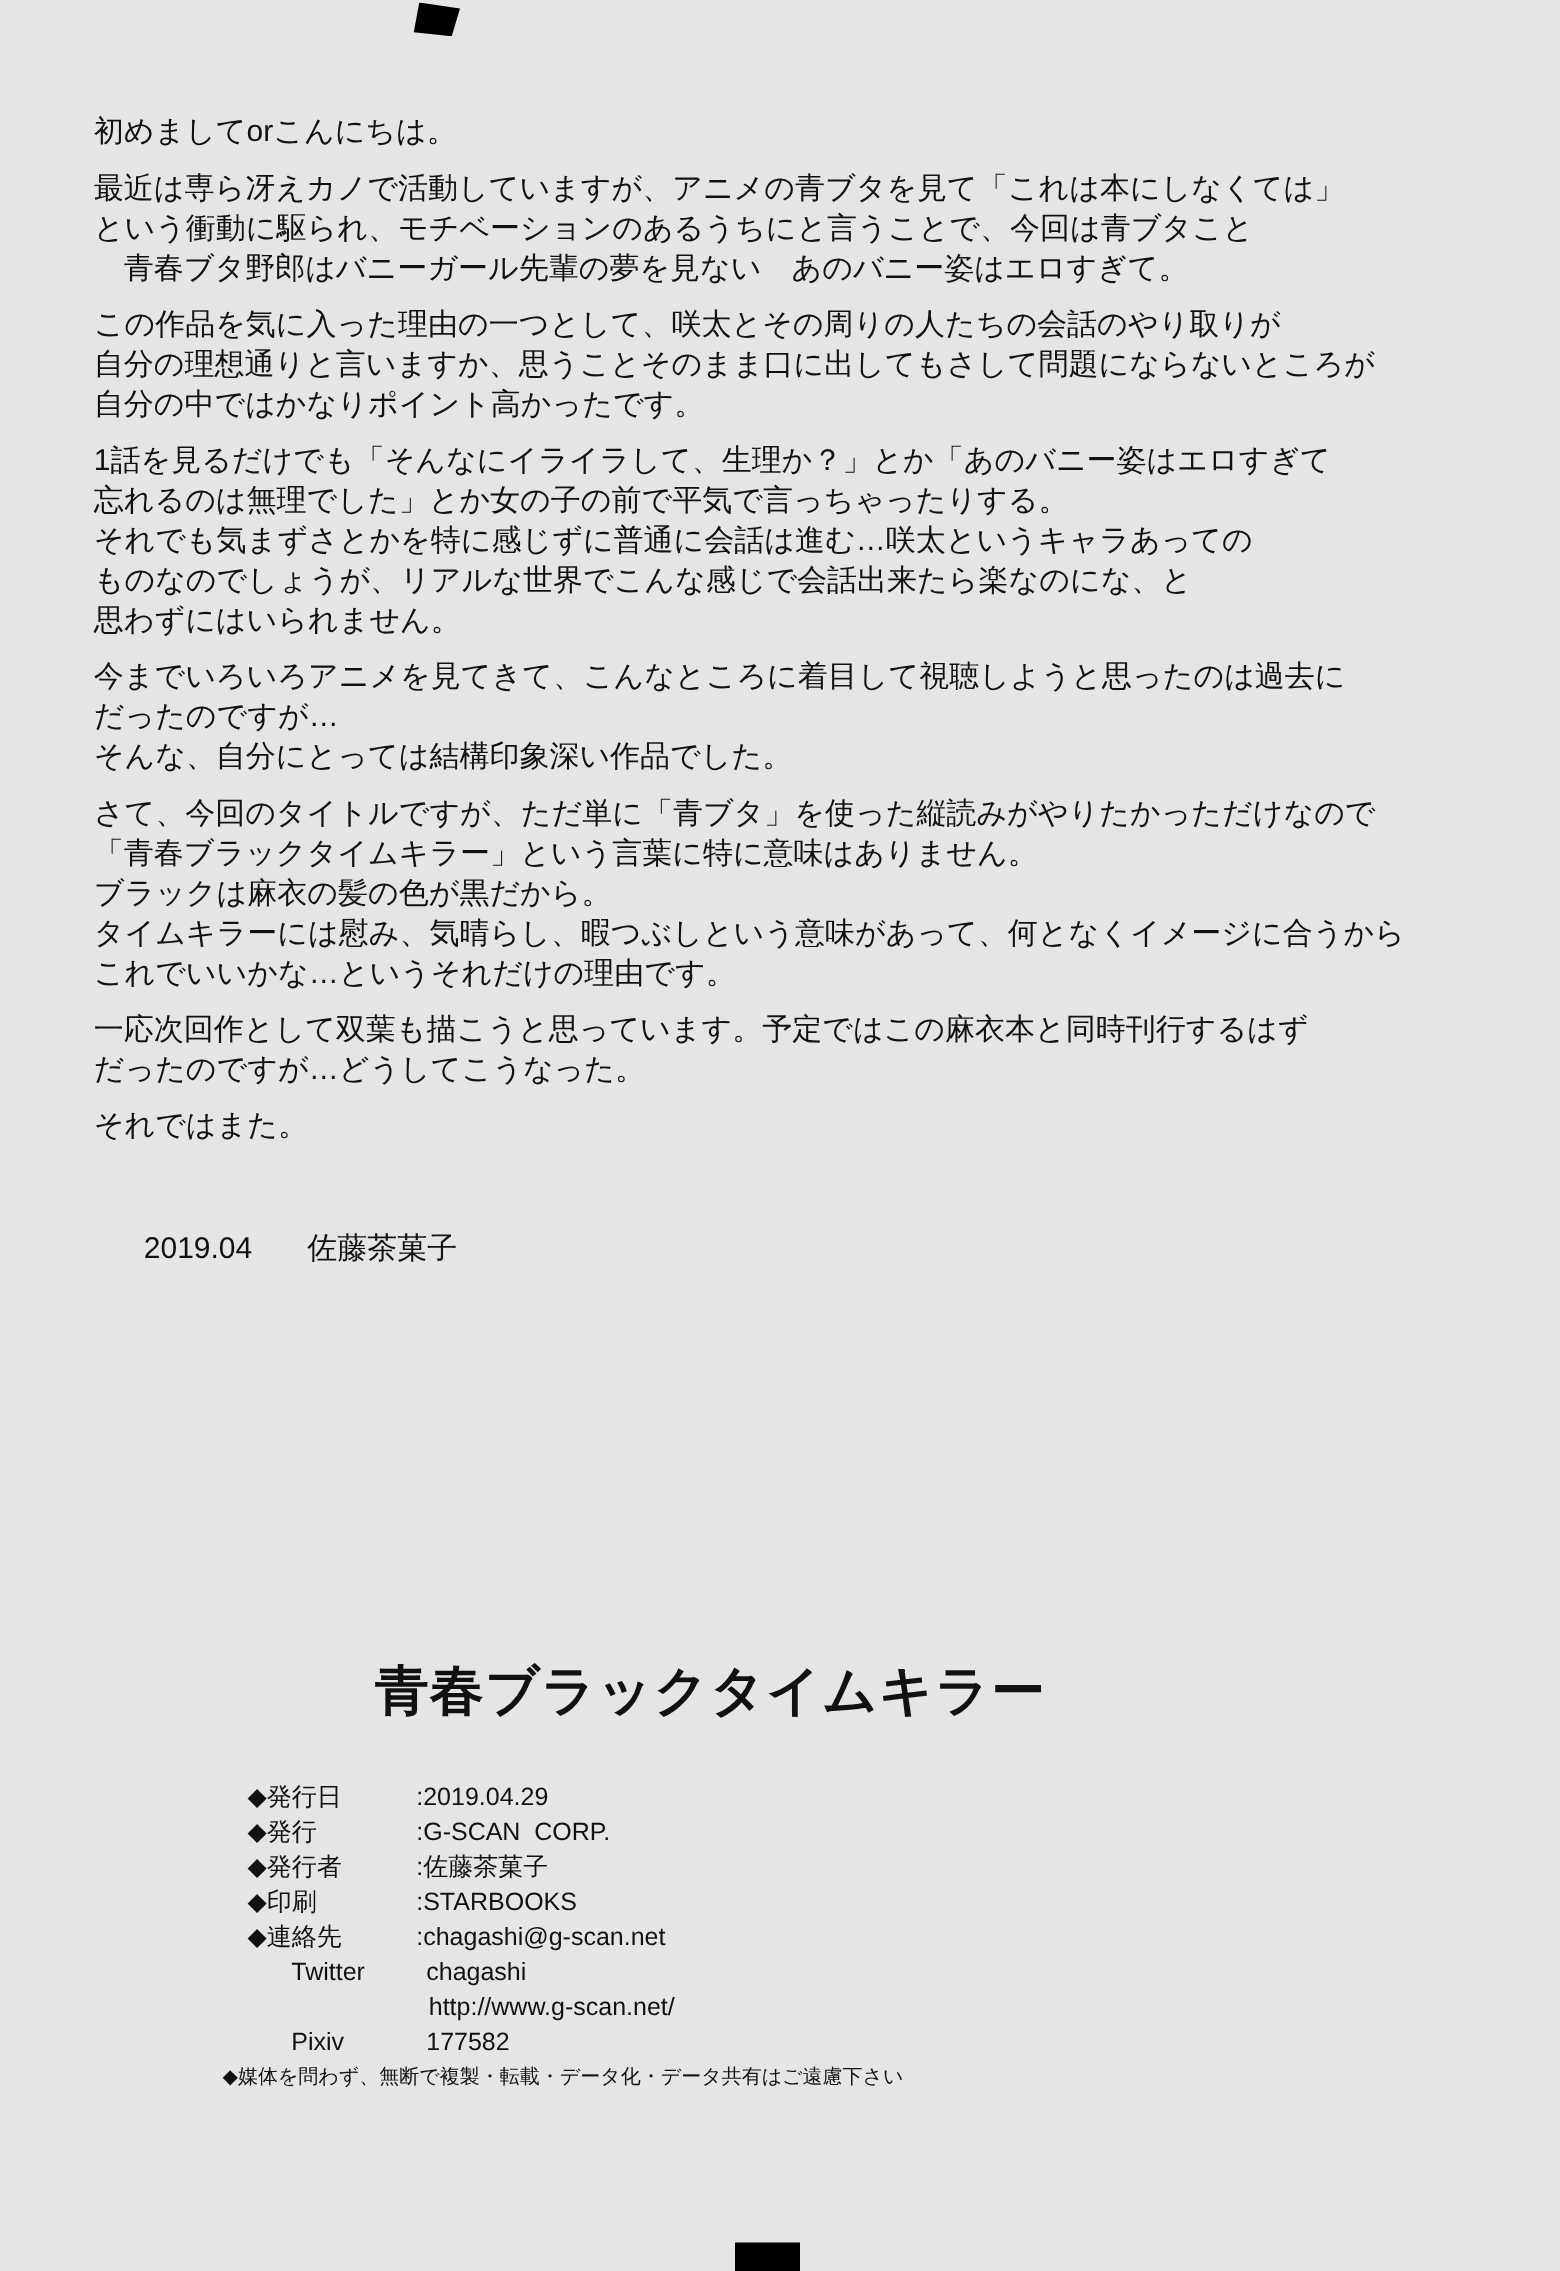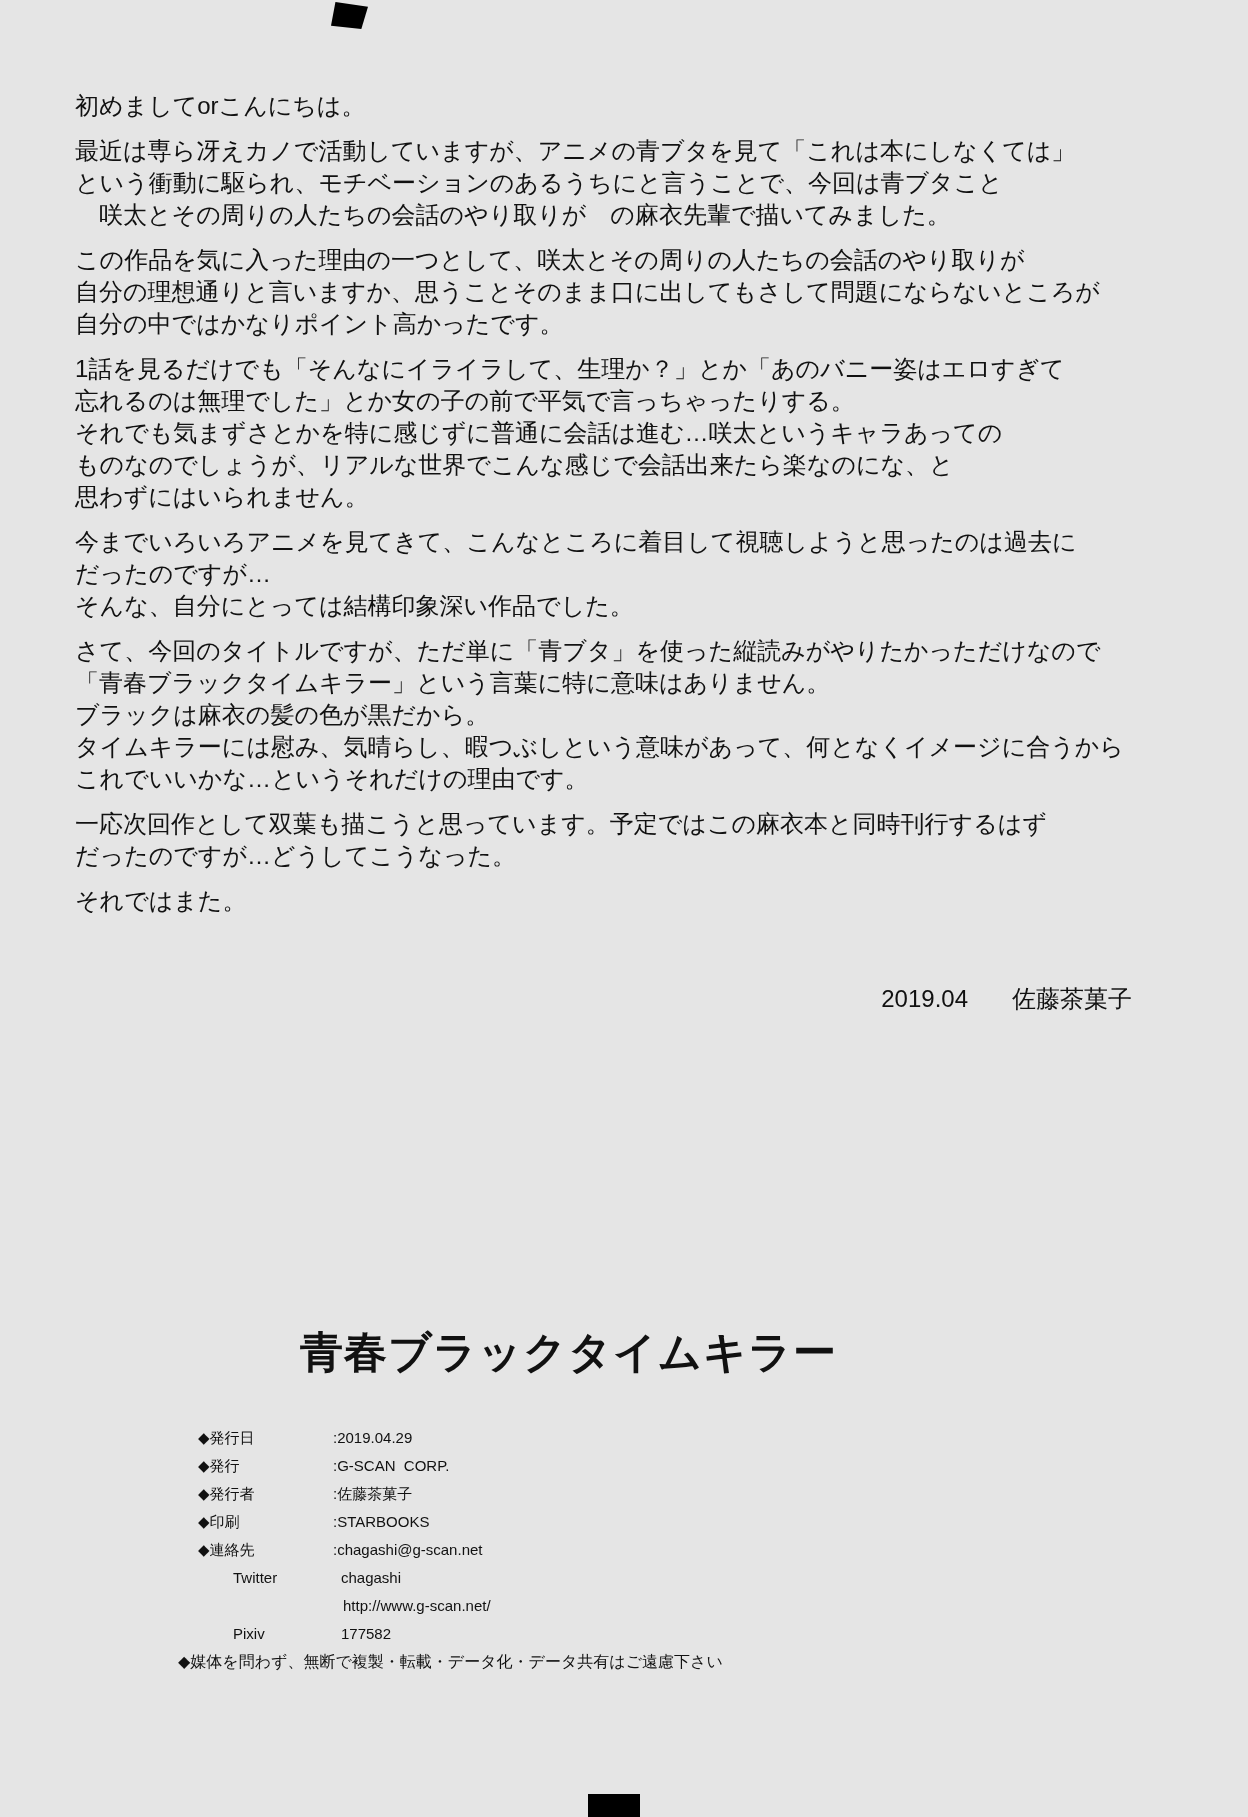--- a/index.html
+++ b/index.html
@@ -19,41 +19,41 @@
     left: 75px;
     top: 90px;
     width: 1105px;
     font-size: 24px;
     line-height: 32px;
   }
   .paragraph { margin: 0 0 13px 0; }
   .line { white-space: pre; }
   .signature-row {
     margin-top: 34px;
-    text-align: right;
+    text-align: left;
     padding-right: 48px;
     white-space: pre;
   }
   .signature-row .author { margin-left: 44px; }
   
   .book-title {
     position: absolute;
     left: 300px;
     top: 1324px;
     font-size: 43px;
     font-weight: 700;
     letter-spacing: 1px;
     white-space: pre;
   }
   
   .colophon {
     position: absolute;
     left: 198px;
     top: 1424px;
-    font-size: 15px;
+    font-size: 20px;
     line-height: 28px;
   }
   .colophon-row { display: flex; }
   .colophon-row .label { width: 135px; white-space: pre; flex: 0 0 auto; box-sizing: border-box; }
   .colophon-row .value { white-space: pre; }
   .colophon-row.plain .label { padding-left: 35px; }
   .colophon-row.plain .value { padding-left: 8px; }
   .colophon-row.sub .value { padding-left: 10px; }
   
   .notices {
@@ -91,21 +91,21 @@
   <div class="mark-top"></div>
 
   <div class="afterword">
 
     <div class="paragraph">
         <div class="line">初めましてorこんにちは。</div>
       </div>
       <div class="paragraph">
         <div class="line">最近は専ら冴えカノで活動していますが、アニメの青ブタを見て「これは本にしなくては」</div>
         <div class="line">という衝動に駆られ、モチベーションのあるうちにと言うことで、今回は青ブタこと</div>
-        <div class="line">　咲太とその周りの人たちの会話のやり取りが　の麻衣先輩で描いてみました。</div>
+        <div class="line">　青春ブタ野郎はバニーガール先輩の夢を見ない　あのバニー姿はエロすぎて。</div>
       </div>
       <div class="paragraph">
         <div class="line">この作品を気に入った理由の一つとして、咲太とその周りの人たちの会話のやり取りが</div>
         <div class="line">自分の理想通りと言いますか、思うことそのまま口に出してもさして問題にならないところが</div>
         <div class="line">自分の中ではかなりポイント高かったです。</div>
       </div>
       <div class="paragraph">
         <div class="line">1話を見るだけでも「そんなにイライラして、生理か？」とか「あのバニー姿はエロすぎて</div>
         <div class="line">忘れるのは無理でした」とか女の子の前で平気で言っちゃったりする。</div>
         <div class="line">それでも気まずさとかを特に感じずに普通に会話は進む…咲太というキャラあっての</div>

